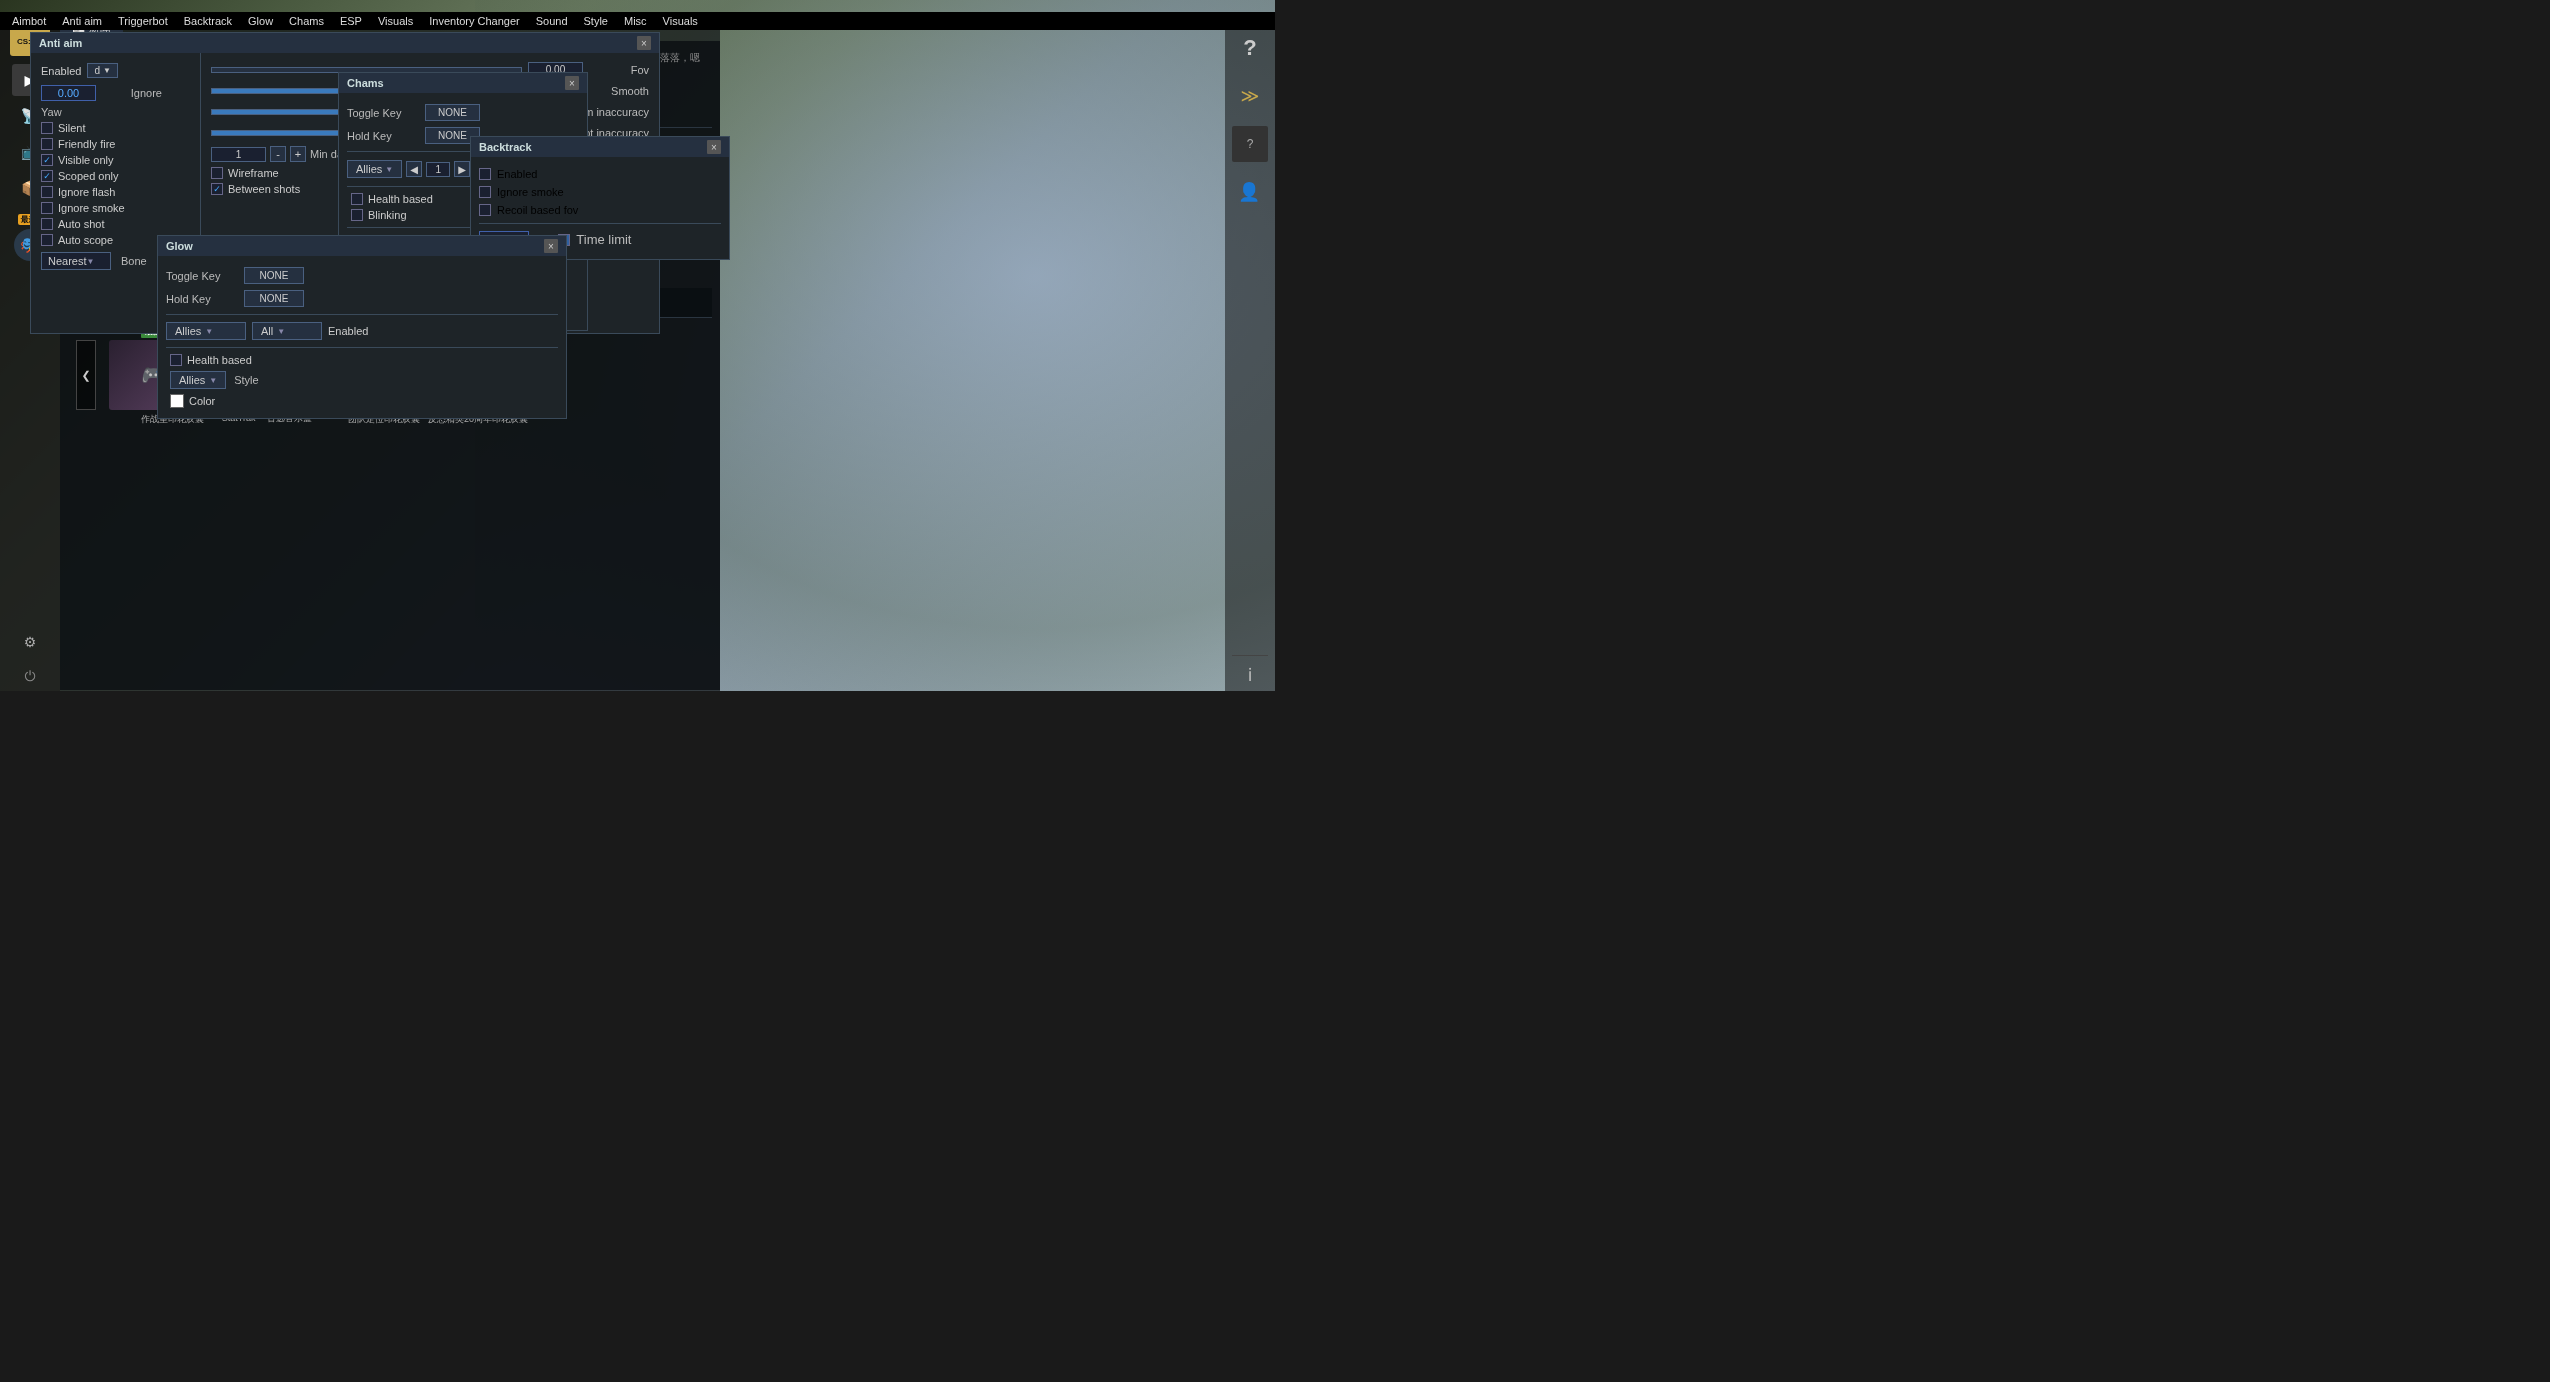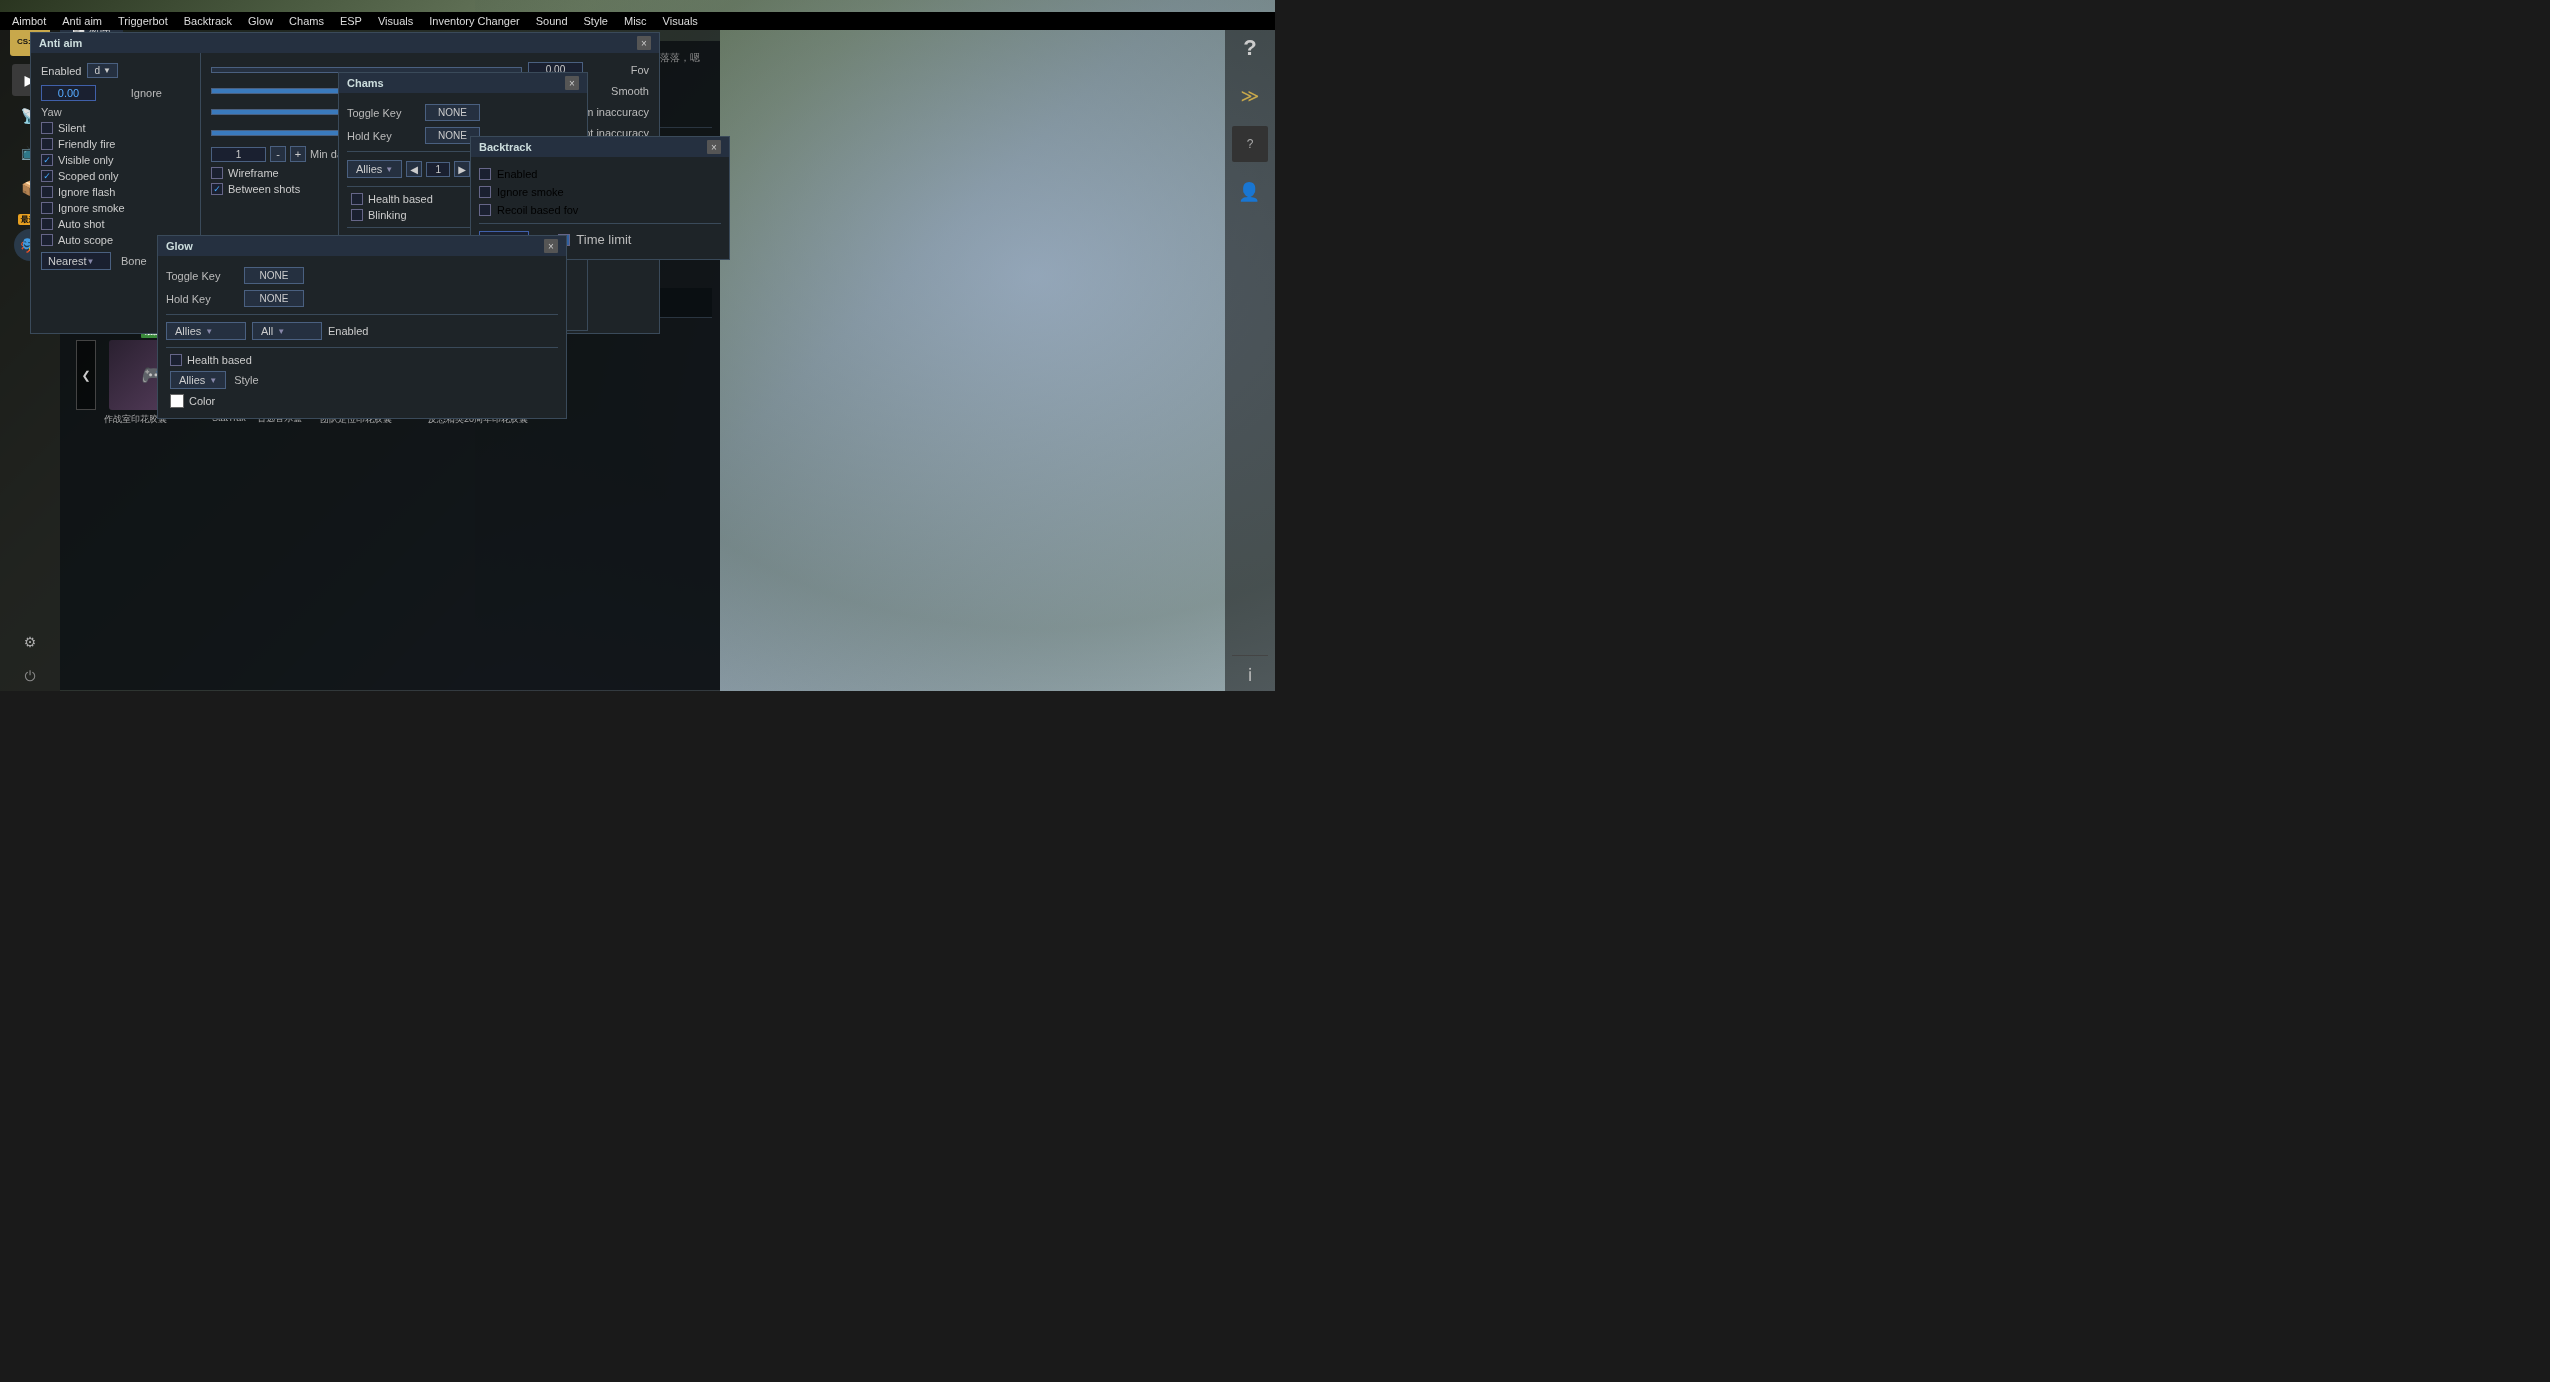--- a/index.html
+++ b/index.html
@@ -522,21 +522,21 @@
       width: 90px;
       height: 70px;
       background: linear-gradient(135deg, #2a2030, #3a3050);
       border-radius: 3px;
       margin: 0 auto 3px;
       display: flex;
       align-items: center;
       justify-content: center;
       font-size: 20px;
     }
-    .shop-item-name { color: #aaa; font-size: 9px; text-align: left; }
+    .shop-item-name { color: #aaa; font-size: 9px; text-align: right; }
     .shop-badge {
       display: inline-block;
       padding: 1px 4px;
       font-size: 8px;
       font-weight: bold;
       border-radius: 1px;
       margin-bottom: 2px;
     }
     .badge-new-green { background: #3a8a3a; color: #fff; }
     .badge-stattrak { background: #c05010; color: #fff; }

